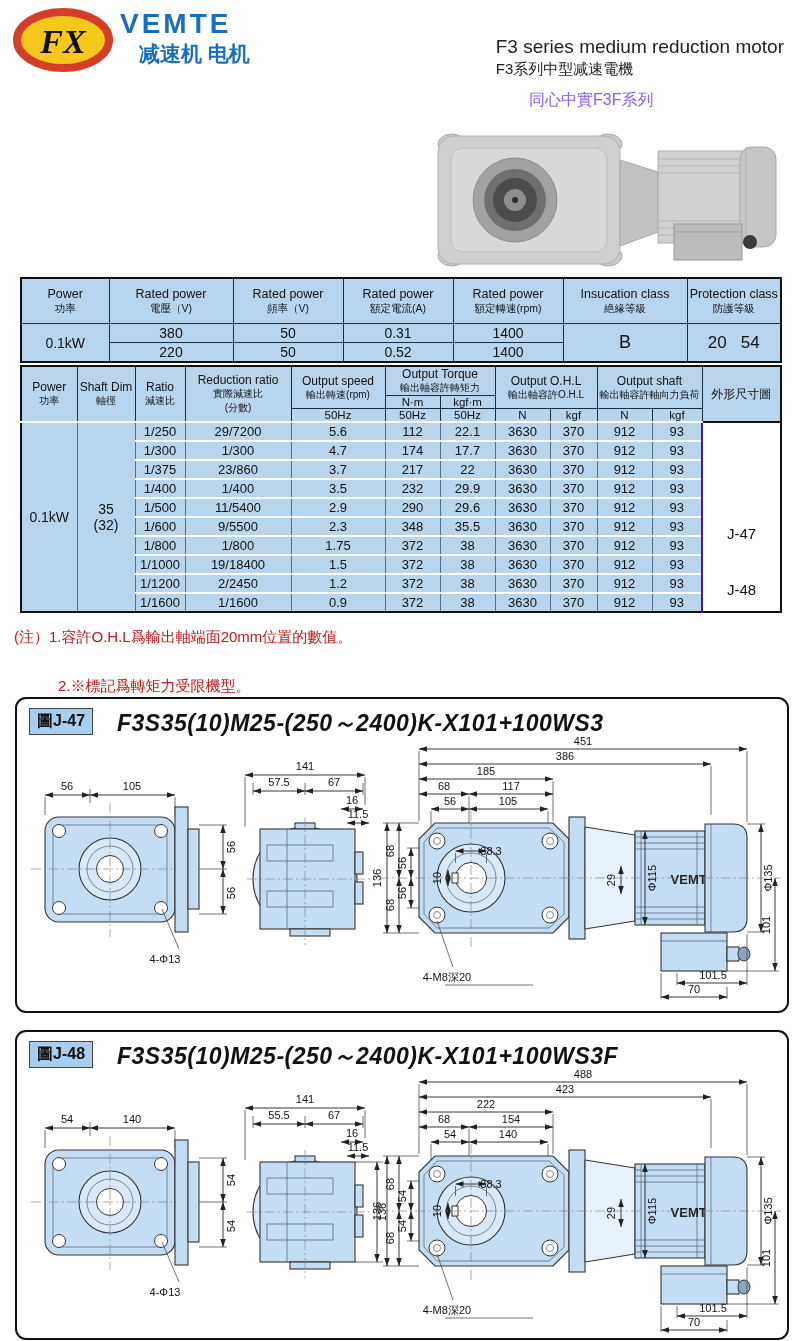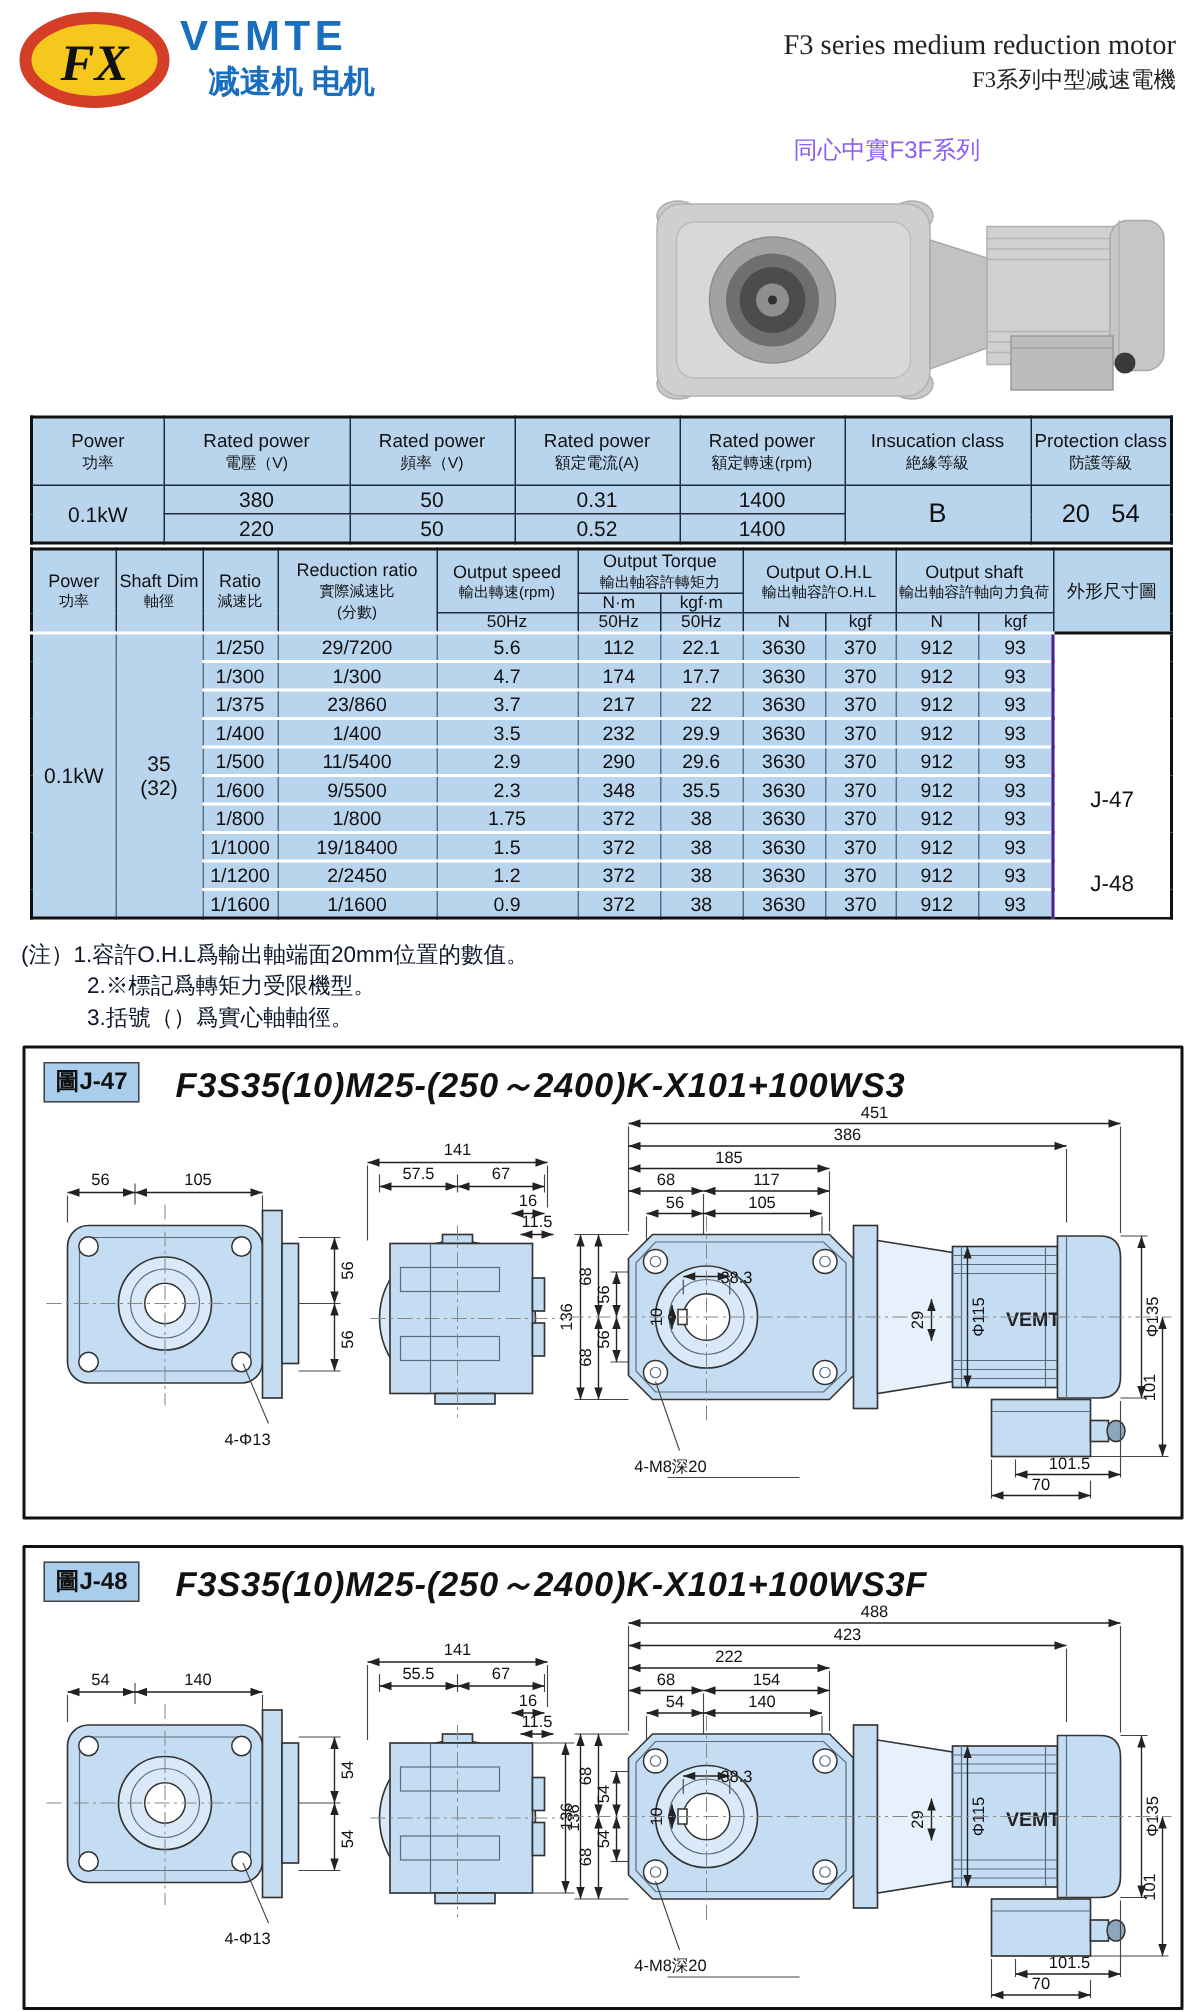--- a/index.html
+++ b/index.html
@@ -4,21 +4,21 @@
 <style>
   html,body{margin:0;padding:0;background:#fff;}
   #page{position:relative;width:800px;height:1341px;background:#fff;overflow:hidden;
         font-family:"Liberation Sans",sans-serif;color:#111;}
 
   
   #logo{position:absolute;left:12px;top:8px;}
   #brand{position:absolute;left:120px;top:8px;color:#1a6ebf;font-weight:bold;
          font-size:28px;letter-spacing:3px;}
   #brand-sub{position:absolute;left:121px;top:40px;color:#1a6ebf;font-weight:bold;font-size:21px;margin-left:18px;}
-  #title-block{position:absolute;right:16px;top:20px;text-align:right;font-family:Liberation Serif, serif;}
+  #title-block{position:absolute;right:16px;top:36px;text-align:left;}
   #title-main{font-size:19px;color:#222;}
   #title-sub{font-size:15px;color:#222;margin-top:2px;}
   #series-line{position:absolute;left:529px;top:90px;font-size:16px;color:#8b5cf6;}
 
   
   #photo{position:absolute;left:418px;top:124px;}
 
   
   table{border-collapse:collapse;table-layout:fixed;}
   #t1{position:absolute;left:20px;top:277px;width:760px;border:2px solid #111;}
@@ -34,25 +34,25 @@
   #t2 .en{font-size:12px;}
   #t2 .zh{font-size:10px;}
   #t2 .u{font-size:11.5px;}
   #t2 tbody td{background:#b9d5ee;border-left:1px solid #55708a;border-top:2px solid #fff;
                text-align:center;font-size:13px;height:17px;padding:0;}
   #t2 td.figcol{background:#fff;border-left:2px solid #4c1d95;border-top:none;position:relative;}
   #t2 .figref{position:absolute;left:0;width:100%;text-align:center;font-size:15px;}
   #t2 thead th{text-align:center;}
 
   
-  #notes{position:absolute;left:14px;top:626px;font-size:15px;line-height:21px;color:#0f172a;}
-  #notes .ind{padding-left:44px;}
+  #notes{position:absolute;left:14px;top:626px;font-size:15px;line-height:21px;color:#b91c1c;}
+  #notes .ind{padding-left:44px;margin-top:28px;}
 
   
-  .figbox{position:absolute;left:15px;width:770px;border:2px solid #111;border-radius:1px;background:#fff;}
+  .figbox{position:absolute;left:15px;width:770px;border:2px solid #111;border-radius:11px;background:#fff;}
   #figbox47{top:697px;height:312px;}
   #figbox48{top:1030px;height:306px;}
   .figbadge{position:absolute;left:12px;top:9px;background:#a9cdec;border:1px solid #444;
             font-size:16px;font-weight:bold;padding:2px 7px;}
   .figtitle{position:absolute;left:100px;top:9px;font-size:23px;font-weight:bold;letter-spacing:0.5px;font-style:italic;}
   .drawhost{position:absolute;left:0;top:36px;}
 
   
   .geo{fill:#c5ddf2;stroke:#333;stroke-width:1.1;}
   .geo2{fill:#d9e9f8;stroke:#333;stroke-width:1.1;}

